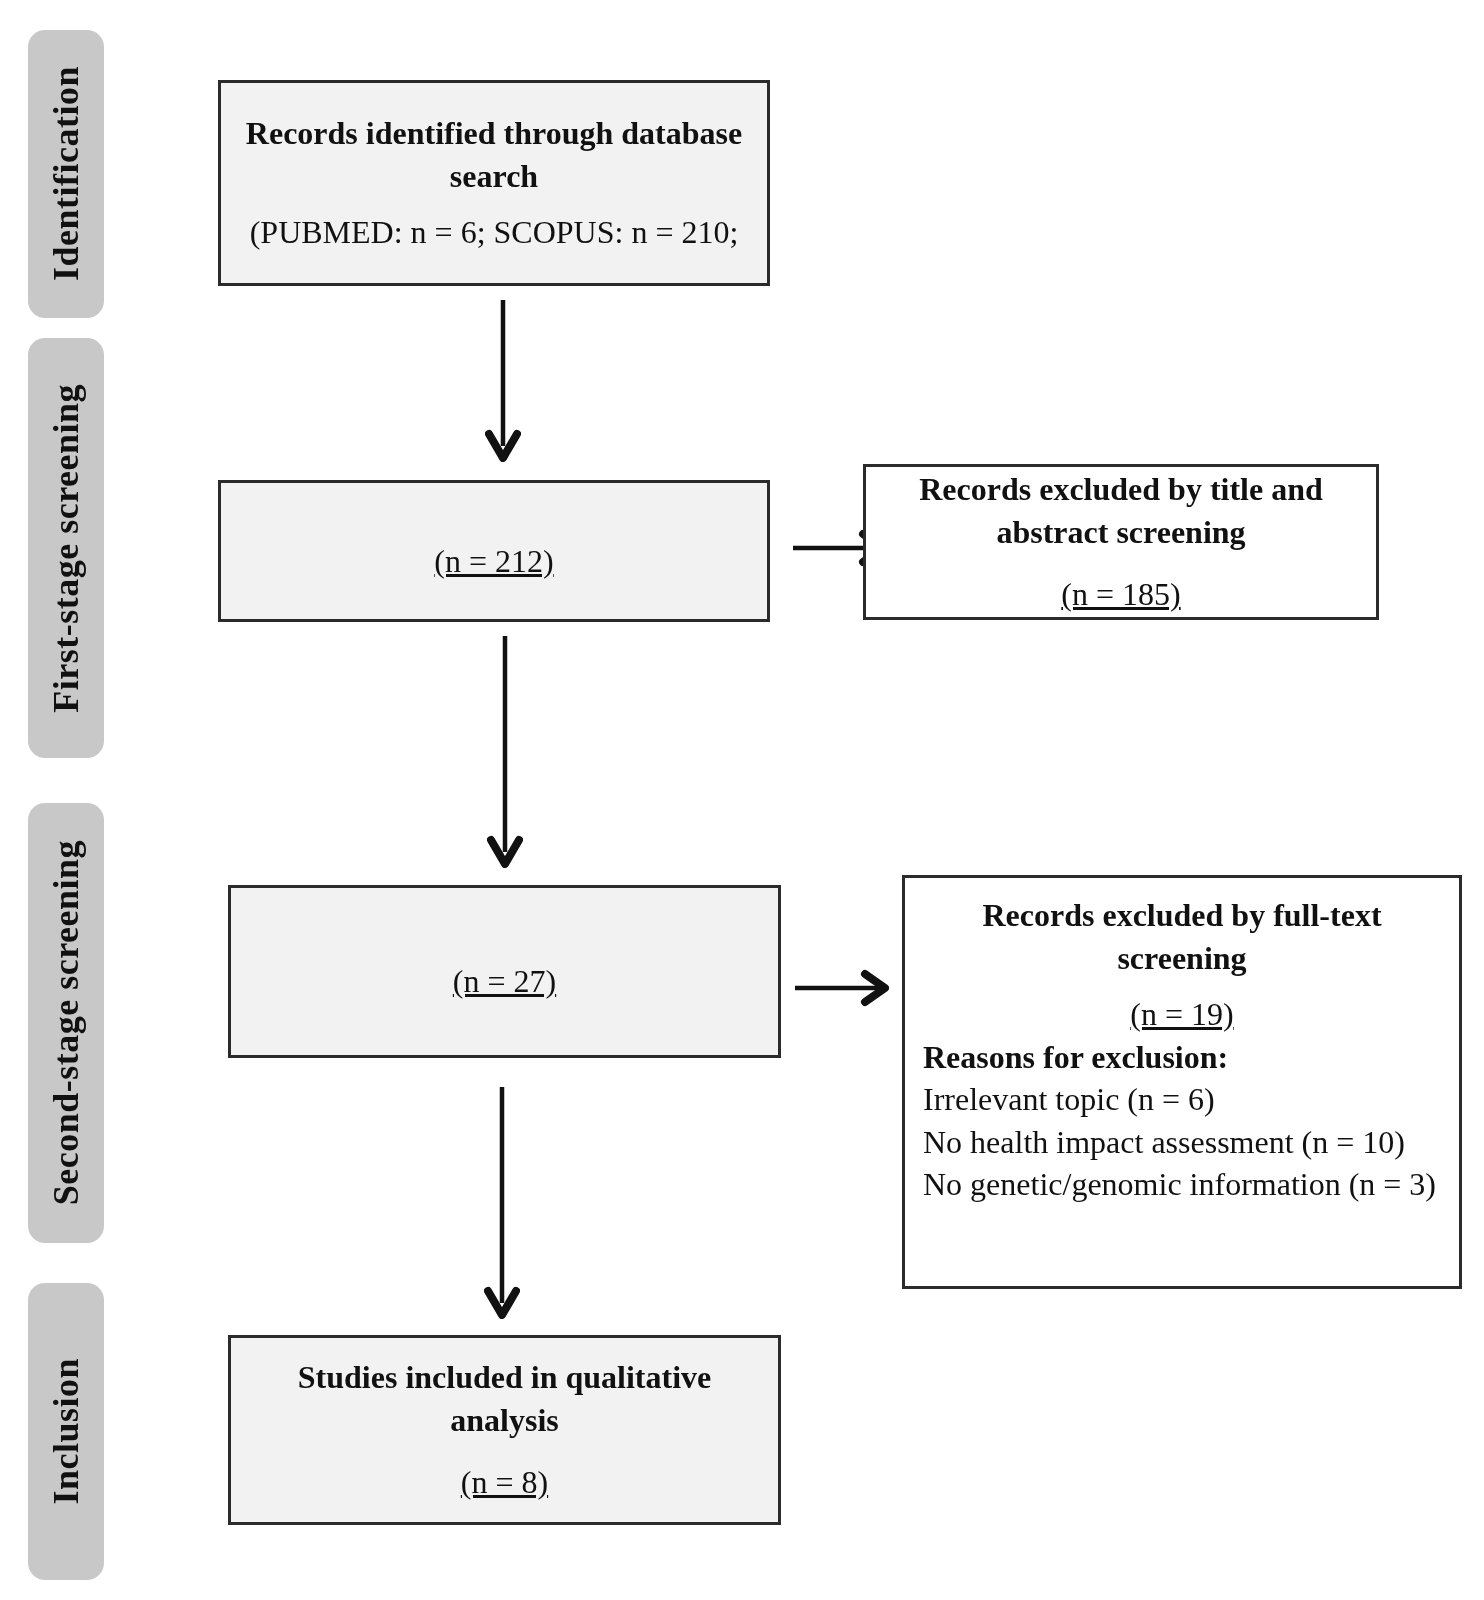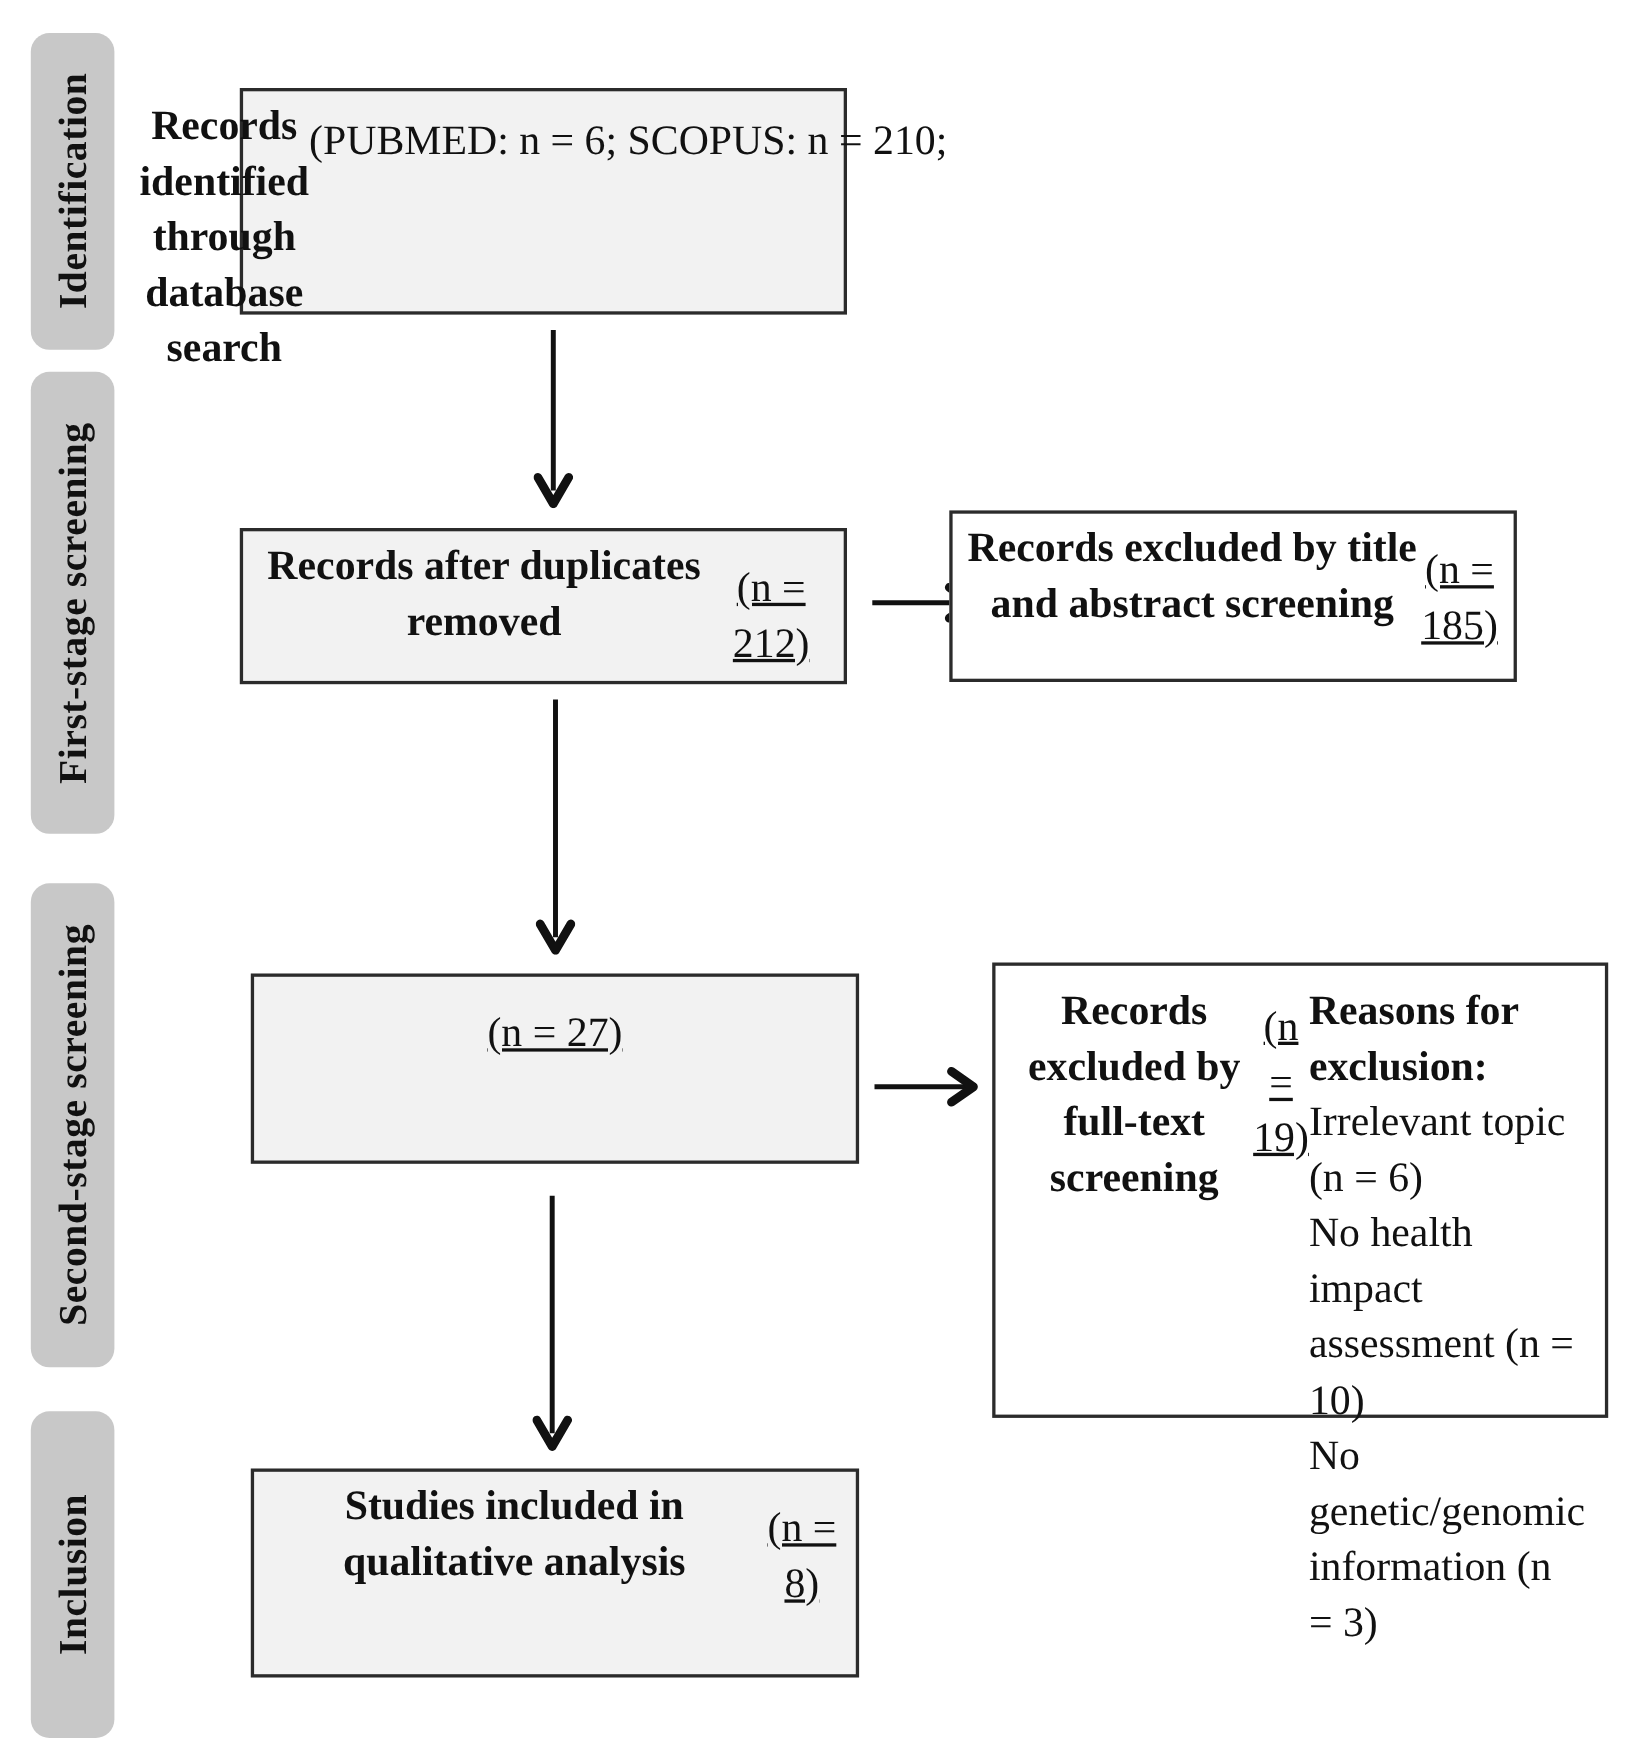--- a/index.html
+++ b/index.html
@@ -34,24 +34,24 @@
     font-weight:700;
     font-size:36px;
     white-space:nowrap;
     letter-spacing:.5px;
   }
   
   .box{
     position:absolute;
     border:3px solid var(--box-border);
     box-sizing:border-box;
-    display:flex;flex-direction:row;
-    justify-content:center;
+    display:flex;flex-direction:column;
+    align-items:center;justify-content:center;
     text-align:center;
-    font-size:38px;line-height:1.33;
+    font-size:32px;line-height:1.33;
     padding:6px 12px;
   }
   .box.main{background:var(--box-fill);}
   .box.side{background:var(--side-box-fill);}
   .box-title{font-weight:700;}
   .box-sub{margin-top:20px;text-decoration:underline;}
   .detail{margin-top:14px;}
   .nowrap{white-space:nowrap;}
   
   .box.reasons-box{
@@ -90,21 +90,20 @@
       <div class="nowrap">(PUBMED: n = 6; SCOPUS: n = 210;</div>
     </div>
   </div>
 
   <svg class="arr" style="left:485px;top:298px" width="36" height="164" viewBox="0 0 36 164">
     <line x1="18" y1="2" x2="18" y2="148" stroke="var(--arrow)" stroke-width="4.5"></line>
     <path d="M4 136 L18 160 L32 136" fill="none" stroke="var(--arrow)" stroke-width="8" stroke-linecap="round" stroke-linejoin="round"></path>
   </svg>
 
   <div class="box main" style="left:218px;top:480px;width:552px;height:142px">
-    <div class="box-title">Records after duplicates removed</div>
     <div class="box-sub">(n = 212)</div>
   </div>
 
   <svg class="arr" style="left:791px;top:528px" width="96" height="40" viewBox="0 0 96 40">
     <line x1="2" y1="20" x2="86" y2="20" stroke="var(--arrow)" stroke-width="4.5"></line>
     <path d="M72 6 L92 20 L72 34" fill="none" stroke="var(--arrow)" stroke-width="8" stroke-linecap="round" stroke-linejoin="round"></path>
   </svg>
 
   <div class="box side" style="left:863px;top:464px;width:516px;height:156px">
     <div class="box-title">Records excluded by title and abstract screening</div>

